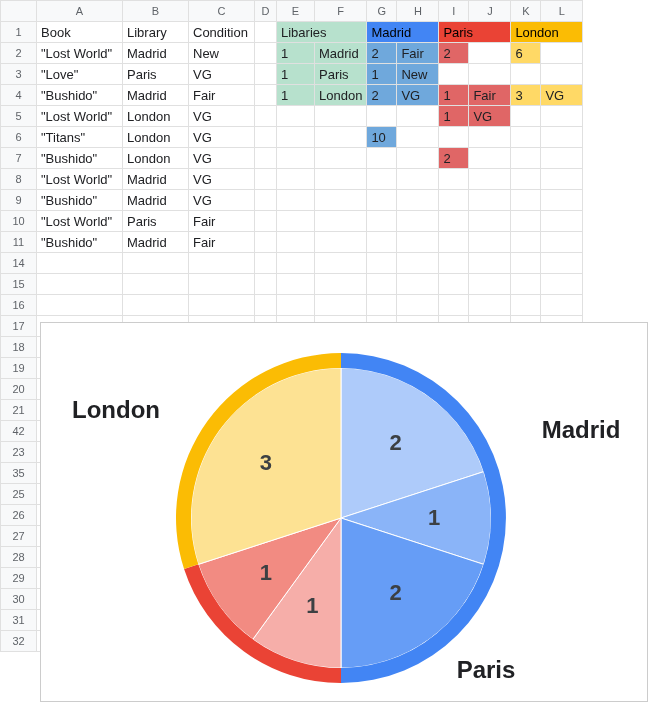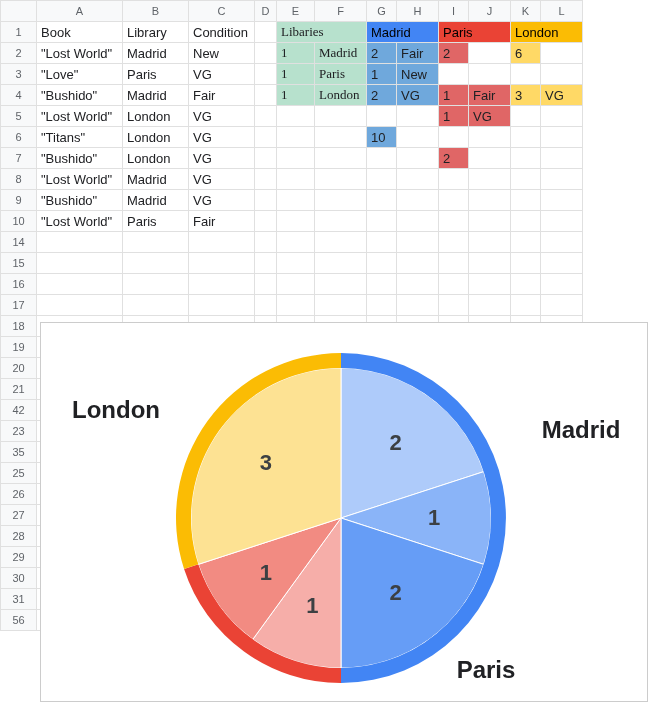--- a/index.html
+++ b/index.html
@@ -33,21 +33,21 @@
   }
   .sheet .rownum {
     background: #f8f9fa;
     color: #5f6368;
     text-align: center;
     font-size: 11px;
     width: 36px;
   }
   .bold { font-weight: bold; }
   .center { text-align: center; }
-  .green { background: #b7e1cd; font-family: Liberation Serif, serif; }
+  .green { background: #b7e1cd; }
   .blue-head { background: #4285f4; color:#000; }
   .blue { background: #6fa8dc; }
   .red-head { background: #ea4335; color:#000;}
   .red { background: #e06666; }
   .yellow-head { background: #fbbc04; color:#000;}
   .yellow { background: #ffd966; }
   .chart-container {
     position: absolute;
     left: 40px;
     top: 322px;
@@ -235,20 +235,35 @@
         <td></td>
         <td></td>
         <td></td>
         <td></td>
         <td></td>
         <td></td>
         <td></td>
         <td></td>
       </tr>
       <tr>
+        <td class="rownum">11</td>
+        <td>"Bushido"</td>
+        <td class="center">Madrid</td>
+        <td class="center">Fair</td>
+        <td></td>
+        <td></td>
+        <td></td>
+        <td></td>
+        <td></td>
+        <td></td>
+        <td></td>
+        <td></td>
+        <td></td>
+      </tr>
+      <tr>
         <td class="rownum">14</td>
         <td></td>
         <td></td>
         <td></td>
         <td></td>
         <td></td>
         <td></td>
         <td></td>
         <td></td>
         <td></td>
@@ -505,21 +520,21 @@
         <td></td>
         <td></td>
         <td></td>
         <td></td>
         <td></td>
         <td></td>
         <td></td>
         <td></td>
       </tr>
       <tr>
-        <td class="rownum">56</td>
+        <td class="rownum">32</td>
         <td></td>
         <td></td>
         <td></td>
         <td></td>
         <td></td>
         <td></td>
         <td></td>
         <td></td>
         <td></td>
         <td></td>

